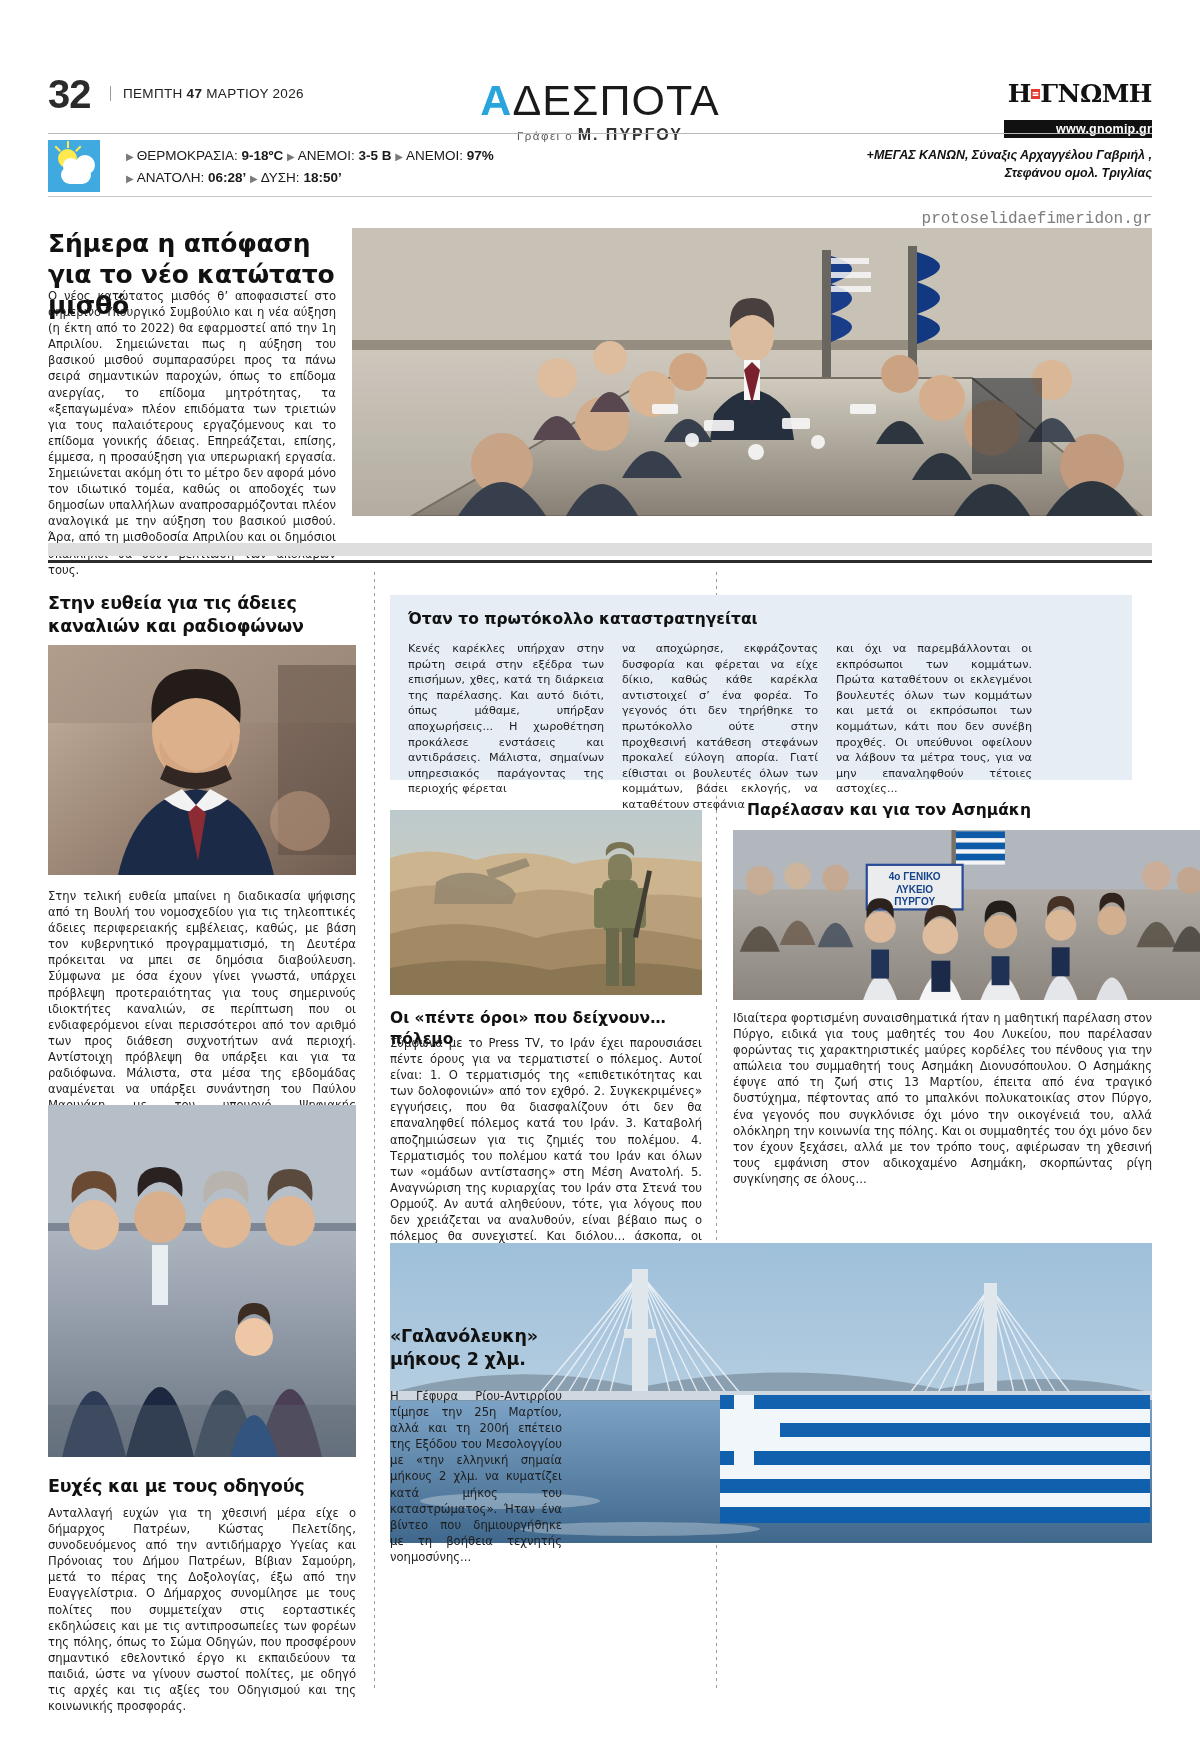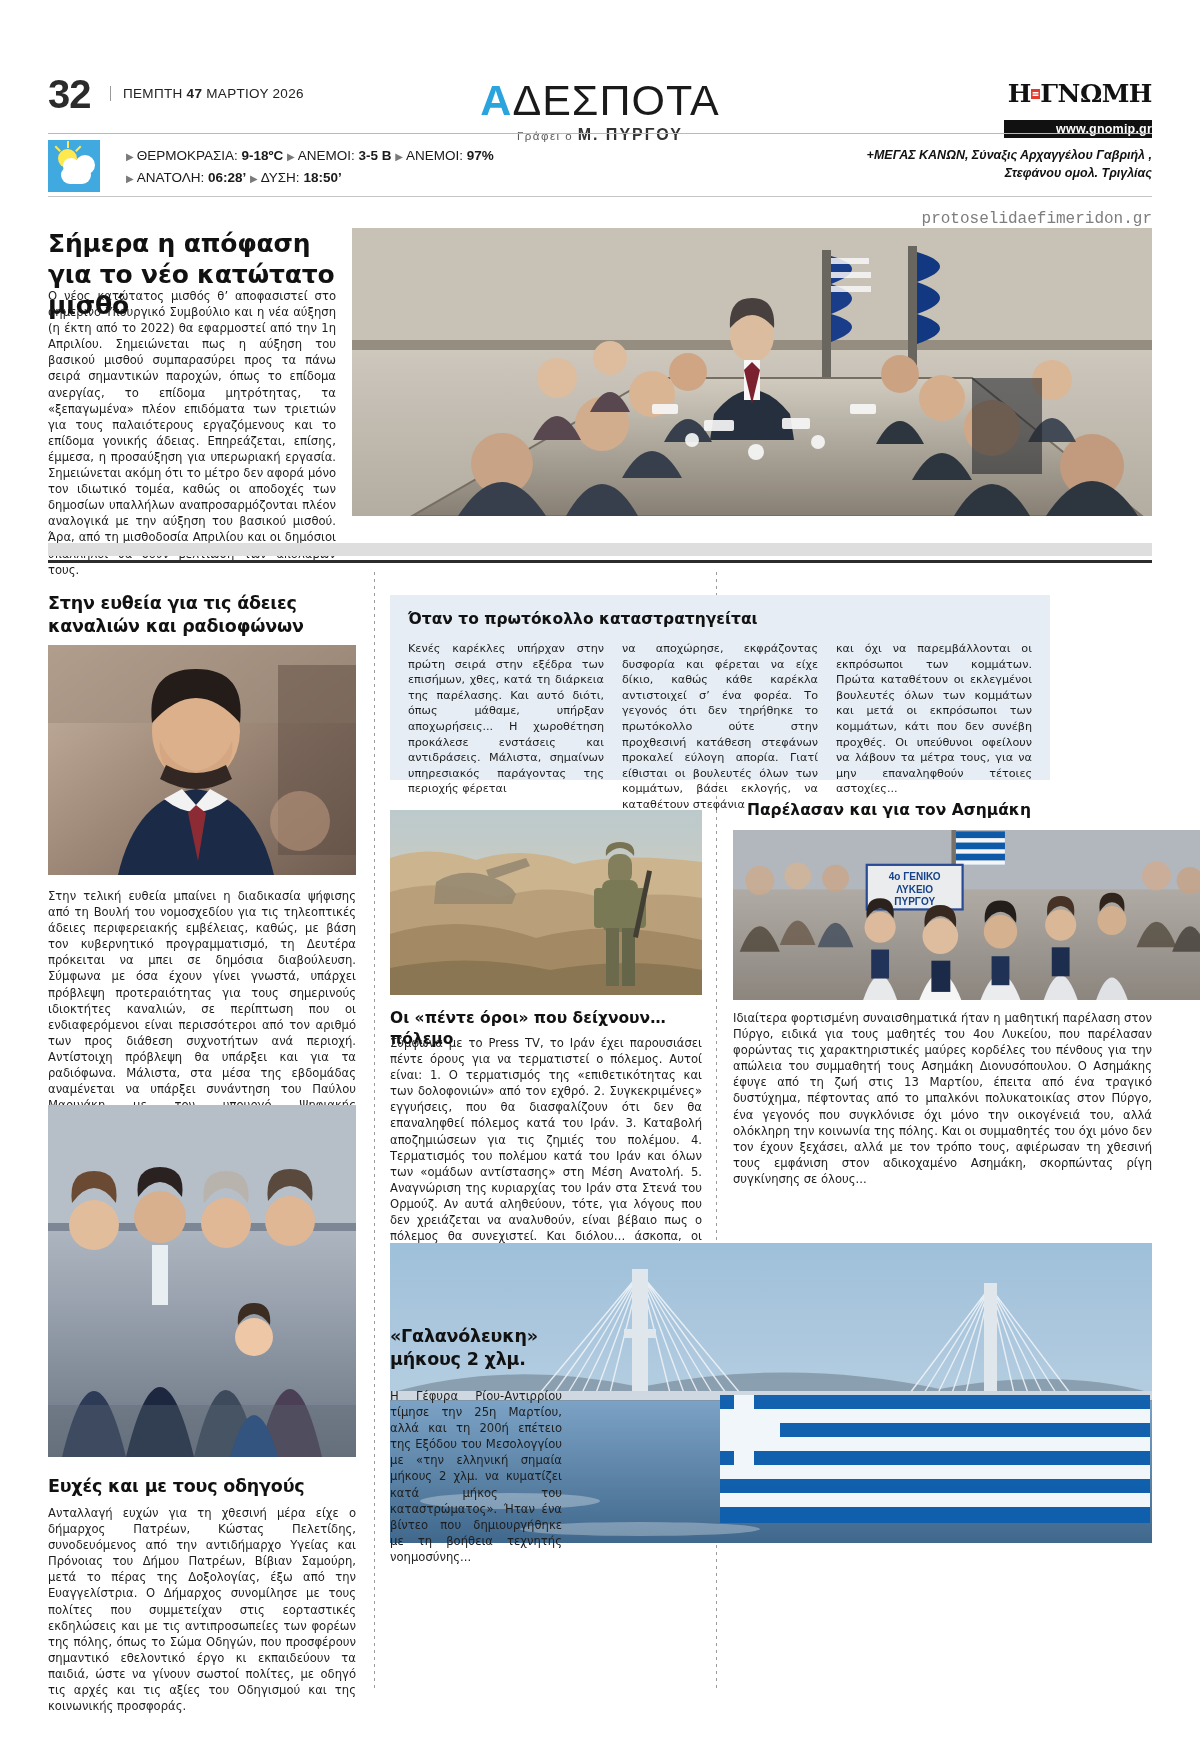--- a/index.html
+++ b/index.html
@@ -146,21 +146,21 @@
   
   .l-head   { position: absolute; left: 48px; top: 592px; width: 300px; }
   .l-photo  { position: absolute; left: 48px; top: 645px; width: 308px; height: 230px; overflow: hidden; background: #7a6a63; }
   .l-body   { position: absolute; left: 48px; top: 888px; width: 308px; }
   .l2-photo { position: absolute; left: 48px; top: 1105px; width: 308px; height: 352px; overflow: hidden; background: #4b5668; }
   .l2-head  { position: absolute; left: 48px; top: 1475px; width: 308px; }
   .l2-body  { position: absolute; left: 48px; top: 1505px; width: 308px; }
 
   
   .box {
-    position: absolute; left: 390px; top: 595px; width: 660px; height: 185px;
+    position: absolute; left: 390px; top: 595px; width: 742px; height: 185px;
     background: #e6edf5;
   }
   .box .bh { position: absolute; left: 18px; top: 14px; }
   .box .bc { position: absolute; top: 46px; width: 196px; }
   .box .bc1 { left: 18px; }
   .box .bc2 { left: 232px; }
   .box .bc3 { left: 446px; }
 
   
   .m-photo { position: absolute; left: 390px; top: 810px; width: 312px; height: 185px; overflow: hidden; background: #b2a089; }

